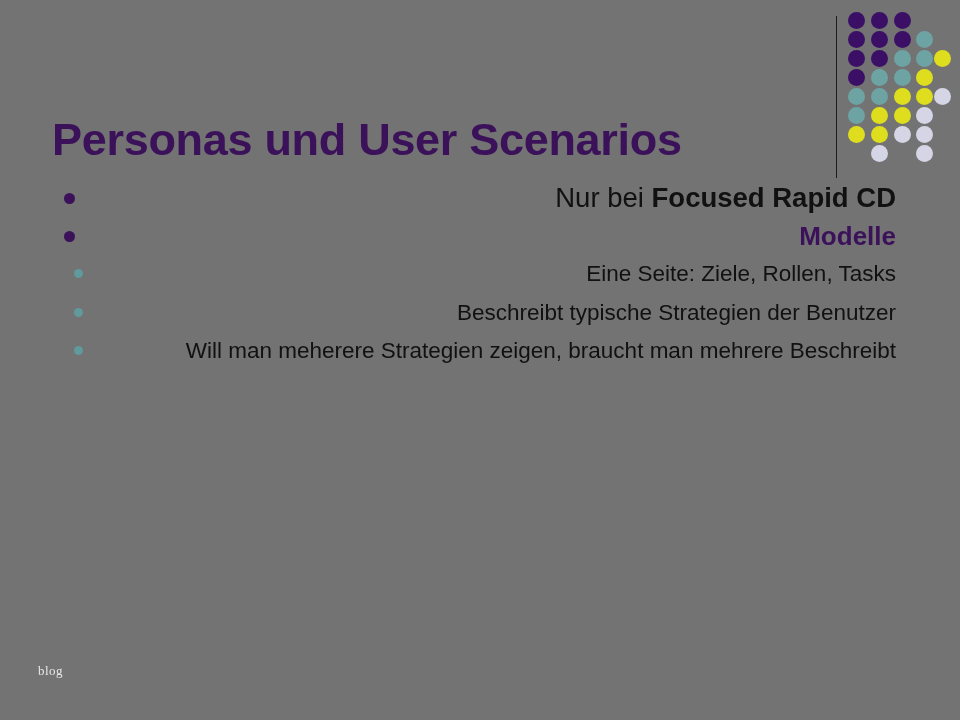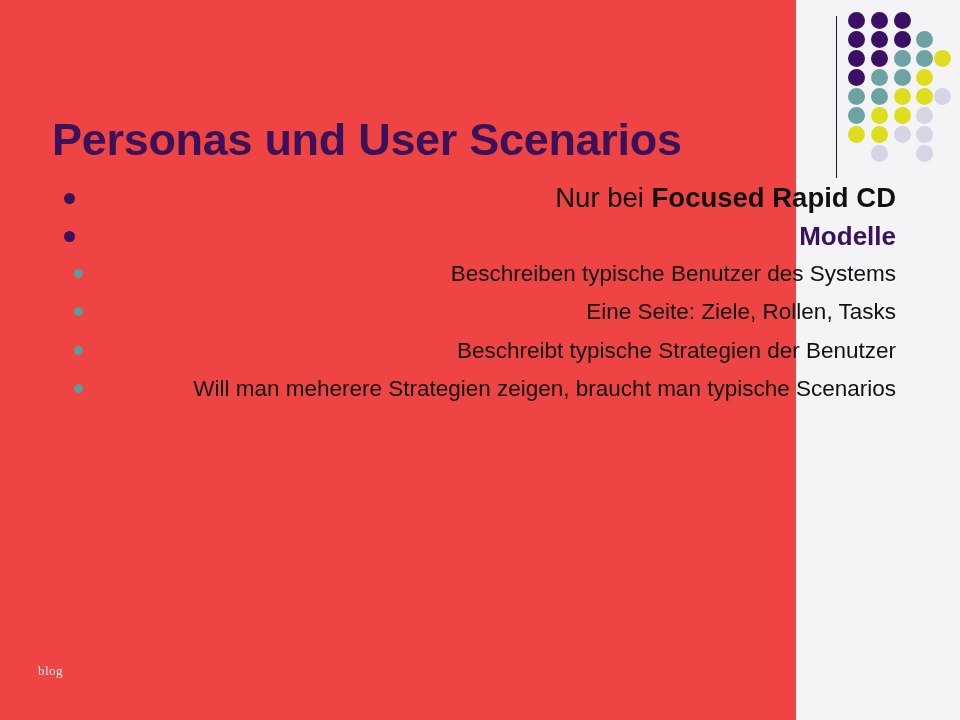--- a/index.html
+++ b/index.html
@@ -10,23 +10,23 @@
     width: 960px;
     height: 720px;
     background: #f4f4f6;
     font-family: "Liberation Sans", sans-serif;
     overflow: hidden;
     position: relative;
   }
 
   .slide {
     position: relative;
-    width: 796px;
+    width: 960px;
     height: 720px;
-    background: #ef4444;
+    background: #737373;
   }
 
   
   .deco {
     position: absolute;
     left: 836px;
     top: 12px;
     width: 124px;
     height: 165px;
   }
@@ -186,28 +186,27 @@
   </div>
 
   <h1 class="title">Personas und User Scenarios</h1>
 
   <div class="body-block">
     <ul class="lvl1" id="bullet-root">
         <li class="l1"><span class="bullet"></span><span class="txt">Nur bei <b class="strong">Focused Rapid CD</b></span></li>
         <li class="l1 accent"><span class="bullet"></span><span class="txt">Modelle</span></li>
         <li class="sub-wrap">
           <ul class="lvl2">
-            <li class="l2"><span class="bullet"></span><span class="txt">Beschreiben typische Benutzer des Systems</span></li>
             <li class="l2"><span class="bullet"></span><span class="txt">Eine Seite: Ziele, Rollen, Tasks</span></li>
           </ul>
         </li>
         <li class="sub-wrap">
           <ul class="lvl2">
             <li class="l2"><span class="bullet"></span><span class="txt">Beschreibt typische Strategien der Benutzer</span></li>
-            <li class="l2"><span class="bullet"></span><span class="txt">Will man meherere Strategien zeigen, braucht man typische Scenarios</span></li>
+            <li class="l2"><span class="bullet"></span><span class="txt">Will man meherere Strategien zeigen, braucht man mehrere Beschreibt</span></li>
           </ul>
         </li>
       </ul>
   </div>
 
   <div class="footer-mark">blog</div>
 
 </div>
 
 </body></html>

